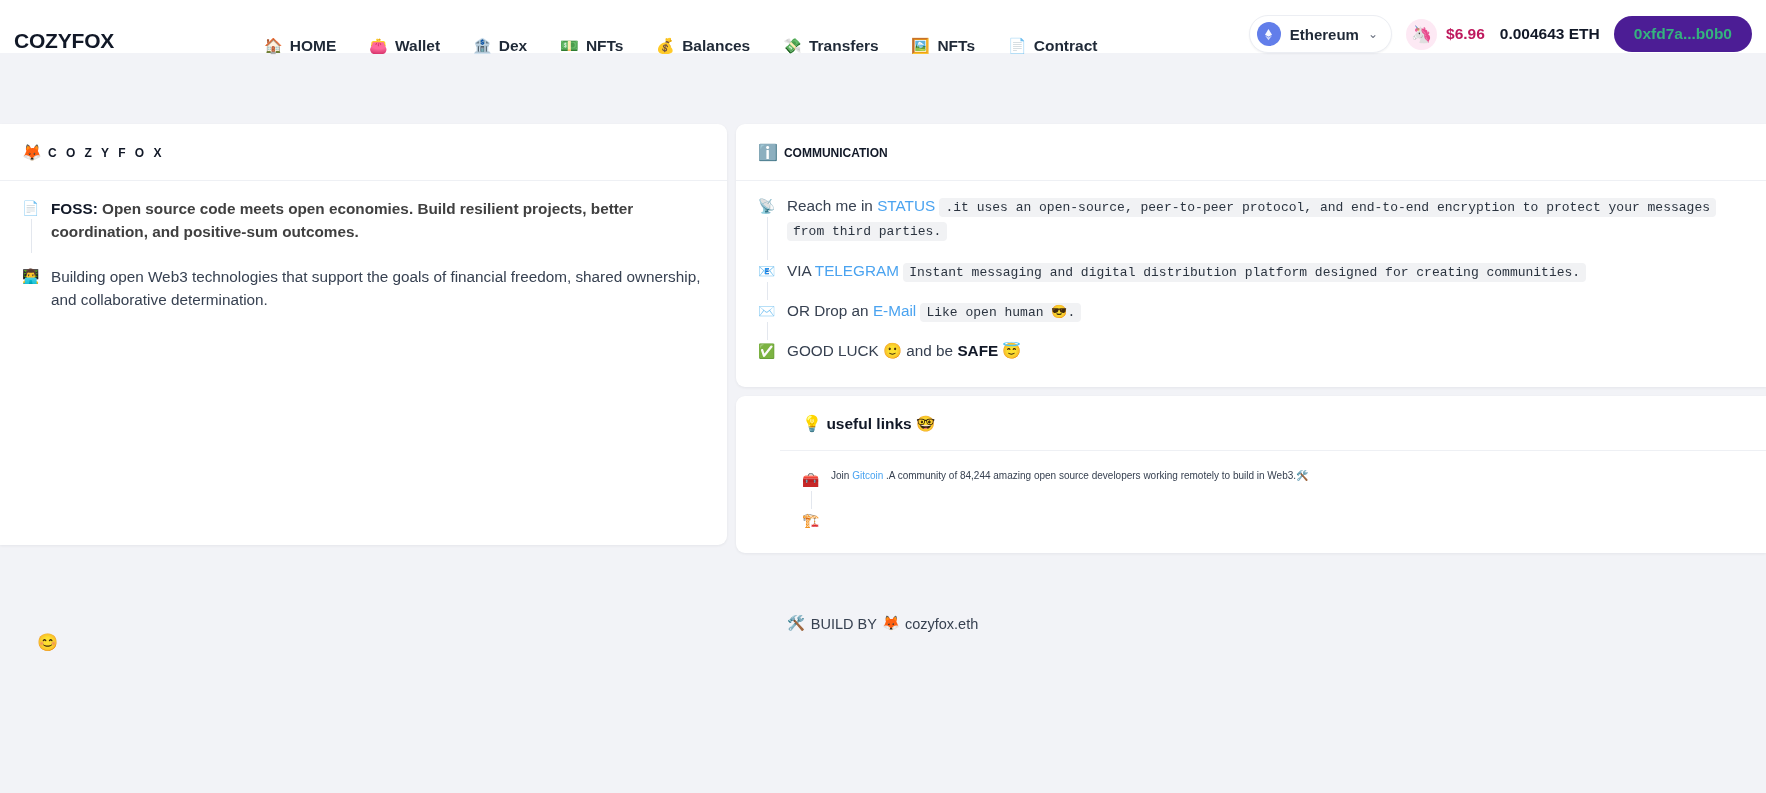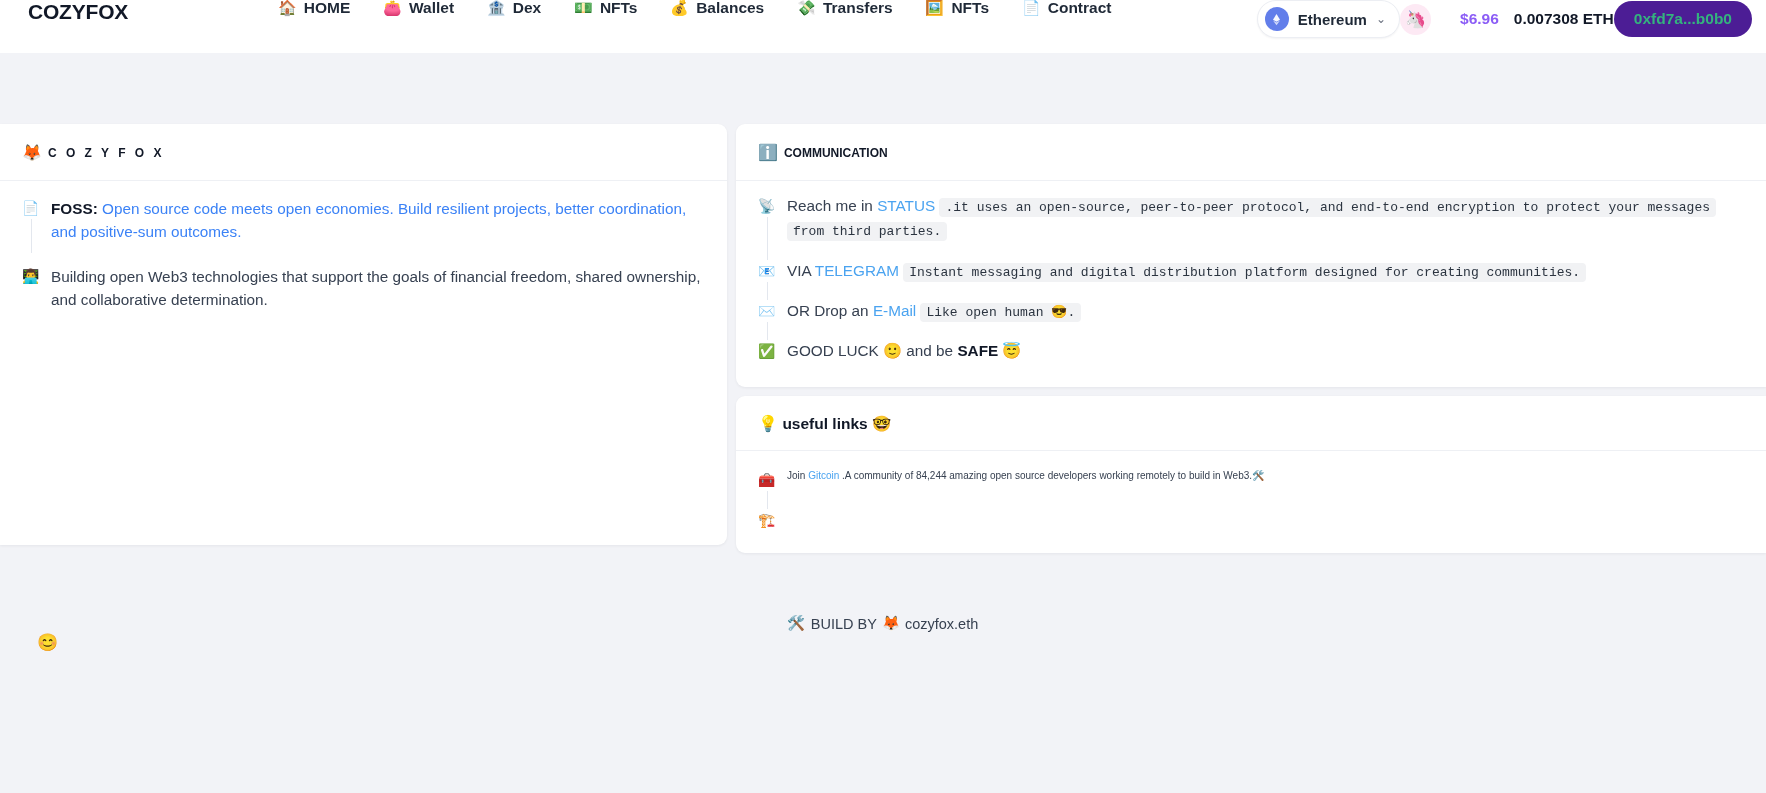--- a/index.html
+++ b/index.html
@@ -10,22 +10,22 @@
     background: #f2f3f7;
     font-family: "Liberation Sans", sans-serif;
     color: #1f2937;
   }
 
   
   .navbar {
     height: 53px;
     background: #ffffff;
     display: flex;
-    align-items: flex-start;
-    padding: 0 14px 0 28px;
+    align-items: flex-end;
+    padding: 0 14px 0 14px;
     position: relative;
     z-index: 5;
   }
   .brand {
     font-size: 21px;
     font-weight: bold;
     letter-spacing: -0.2px;
     color: #111827;
     white-space: nowrap;
     margin-right: 150px;
@@ -46,20 +46,21 @@
     white-space: nowrap;
     cursor: pointer;
     line-height: 1;
   }
   .navlink .emoji { font-size: 15px; line-height: 1; }
 
   .nav-right {
     margin-left: auto;
     display: flex;
     align-items: center;
+    gap: 14px;
     flex: 0 0 auto;
   }
   .chain-select {
     display: flex;
     align-items: center;
     gap: 9px;
     background: #ffffff;
     border: 1px solid #eceef3;
     border-radius: 999px;
     padding: 6px 13px 6px 7px;
@@ -76,21 +77,21 @@
   .chev { font-size: 12px; color: #6b7280; line-height: 1; }
 
   .balance-group { display: flex; align-items: center; gap: 9px; white-space: nowrap; }
   .uni-badge {
     width: 31px; height: 31px; border-radius: 50%;
     background: #fde9f4;
     display: flex; align-items: center; justify-content: center;
     font-size: 17px; line-height: 1;
     flex: 0 0 auto;
   }
-  .bal-usd { font-size: 15.5px; font-weight: bold; color: #8b5cf6; margin-left: 20px; }
+  .bal-usd { font-size: 15.5px; font-weight: bold; color: #be185d; }
   .bal-eth { font-size: 15.5px; font-weight: bold; color: #111827; margin-left: 6px; }
 
   .addr-pill {
     background: #4c1d95;
     border-radius: 999px;
     padding: 9px 20px;
     font-size: 15.5px;
     font-weight: bold;
     color: #34b37e;
     white-space: nowrap;
@@ -157,22 +158,22 @@
     position: relative;
     z-index: 2;
   }
   .bullet .btxt {
     font-size: 15.3px;
     line-height: 1.52;
     color: #374151;
   }
   .b-strong { font-weight: bold; color: #111827; }
   .b-link {
-    color: #3b82f6;
-    font-weight: normal;
+    color: #404040;
+    font-weight: bold;
     cursor: pointer;
   }
 
   
   .comm-card { border-radius: 9px 0 0 9px; }
   .comm-body { padding: 14px 22px 22px 22px; position: relative; overflow: visible; }
   .crow {
     display: flex;
     align-items: flex-start;
     gap: 11px;
@@ -213,21 +214,21 @@
   .comm-body .vline {
     position: absolute;
     left: 31px;
     top: 28px;
     bottom: 38px;
     width: 1px;
     background: #e3e7ee;
     z-index: 1;
   }
 
-  .links-card { margin-top: 9px; border-radius: 9px 0 0 9px; }
+  .links-card { margin-top: 9px; border-radius: 9px 0 0 9px; padding-left: 44px; }
   .links-head { padding: 18px 22px 17px 22px; border-bottom: 1px solid #eef0f4; }
   .links-head .t { font-size: 15.5px; font-weight: bold; color: #111827; }
   .links-body { padding: 18px 22px 22px 22px; position: relative; }
   .links-body .vline {
     position: absolute;
     left: 31px;
     top: 26px;
     bottom: 26px;
     width: 1px;
     background: #e3e7ee;
@@ -321,21 +322,21 @@
           <polygon points="12,17.6 5.5,13.7 12,22.5 18.5,13.7" fill="#ffffff" opacity="0.7"></polygon>
         </svg>
       </span>
       <span class="chain-name">Ethereum</span>
       <span class="chev">⌄</span>
     </div>
 
     <div class="balance-group">
       <span class="uni-badge">🦄</span>
       <span class="bal-usd">$6.96</span>
-      <span class="bal-eth">0.007308 ETH</span>
+      <span class="bal-eth">0.004643 ETH</span>
     </div>
 
     <div class="addr-pill">0xfd7a...b0b0</div>
   </div>
 </div>
 
 <div class="page">
   <div class="columns">
 
     <div class="col-left">

